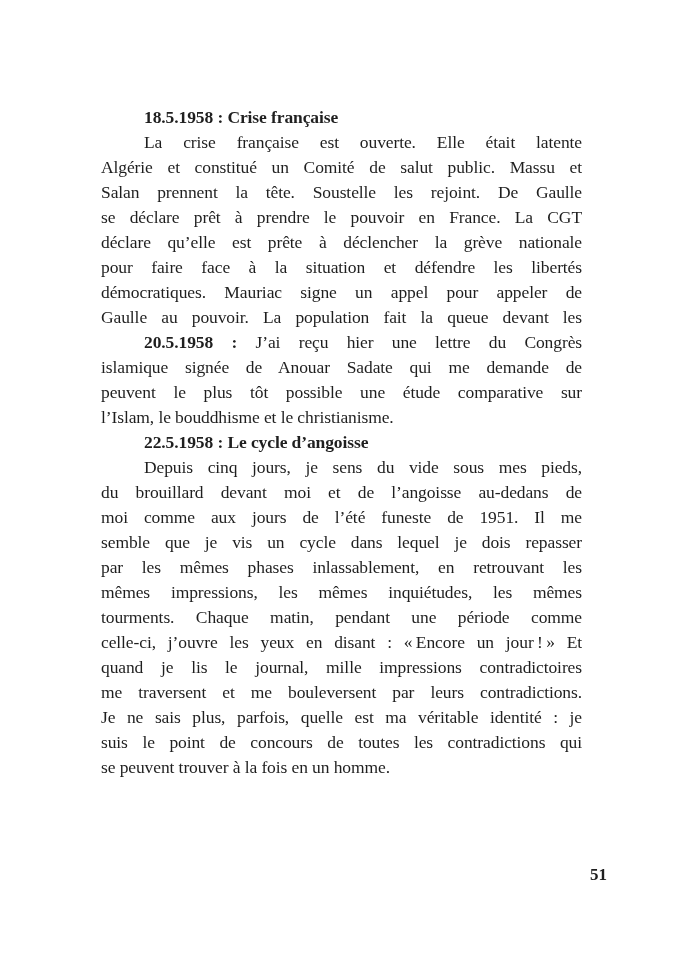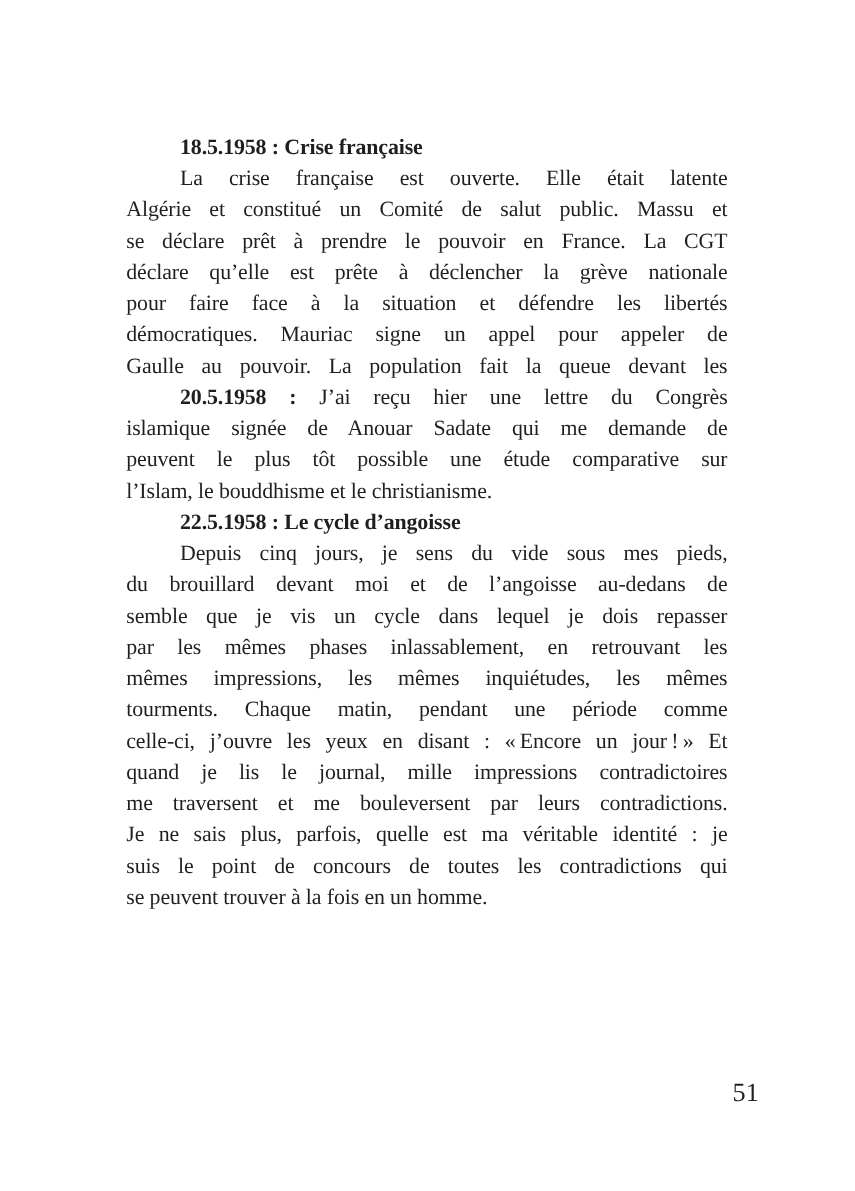--- a/index.html
+++ b/index.html
@@ -28,53 +28,55 @@
     text-align-last: justify;
   }
   .line.last, .line.head { text-align: center; text-align-last: left; }
   .first { text-indent: 43px; }
   .head { font-weight: 700; }
   .bold { font-weight: 700; }
   .folio {
     position: absolute;
     top: 862px;
     right: 77px;
-    font-size: 21px;
-    font-weight: 400;
+    font-size: 17px;
+    font-weight: 700;
     line-height: 25px;
   }
 </style>
 </head>
 <body>
 
 <div class="page">
   <div class="text-block">
 
     <div class="line head first">18.5.1958 : Crise française</div>
 
     <div class="line first">La crise française est ouverte. Elle était latente</div>
     <div class="line">Algérie et constitué un Comité de salut public. Massu et</div>
+    <div class="line">Salan prennent la tête. Soustelle les rejoint. De Gaulle</div>
     <div class="line">se déclare prêt à prendre le pouvoir en France. La CGT</div>
     <div class="line">déclare qu’elle est prête à déclencher la grève nationale</div>
     <div class="line">pour faire face à la situation et défendre les libertés</div>
     <div class="line">démocratiques. Mauriac signe un appel pour appeler de</div>
     <div class="line">Gaulle au pouvoir. La population fait la queue devant les</div>
 
     <div class="line first">
       <span class="bold">20.5.1958 :</span>
       <span>J’ai reçu hier une lettre du Congrès</span>
     </div>
     <div class="line">islamique signée de Anouar Sadate qui me demande de</div>
     <div class="line">peuvent le plus tôt possible une étude comparative sur</div>
     <div class="line last">l’Islam, le bouddhisme et le christianisme.</div>
 
     <div class="line head first">22.5.1958 : Le cycle d’angoisse</div>
 
     <div class="line first">Depuis cinq jours, je sens du vide sous mes pieds,</div>
     <div class="line">du brouillard devant moi et de l’angoisse au-dedans de</div>
+    <div class="line">moi comme aux jours de l’été funeste de 1951. Il me</div>
     <div class="line">semble que je vis un cycle dans lequel je dois repasser</div>
     <div class="line">par les mêmes phases inlassablement, en retrouvant les</div>
     <div class="line">mêmes impressions, les mêmes inquiétudes, les mêmes</div>
     <div class="line">tourments. Chaque matin, pendant une période comme</div>
     <div class="line">celle-ci, j’ouvre les yeux en disant : « Encore un jour ! » Et</div>
     <div class="line">quand je lis le journal, mille impressions contradictoires</div>
     <div class="line">me traversent et me bouleversent par leurs contradictions.</div>
     <div class="line">Je ne sais plus, parfois, quelle est ma véritable identité : je</div>
     <div class="line">suis le point de concours de toutes les contradictions qui</div>
     <div class="line last">se peuvent trouver à la fois en un homme.</div>

